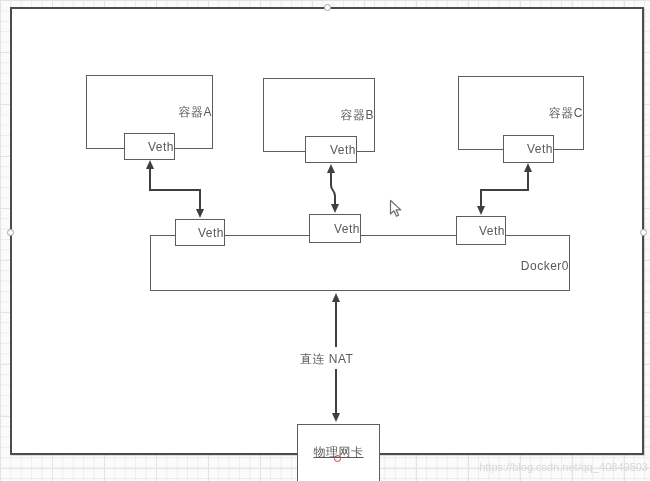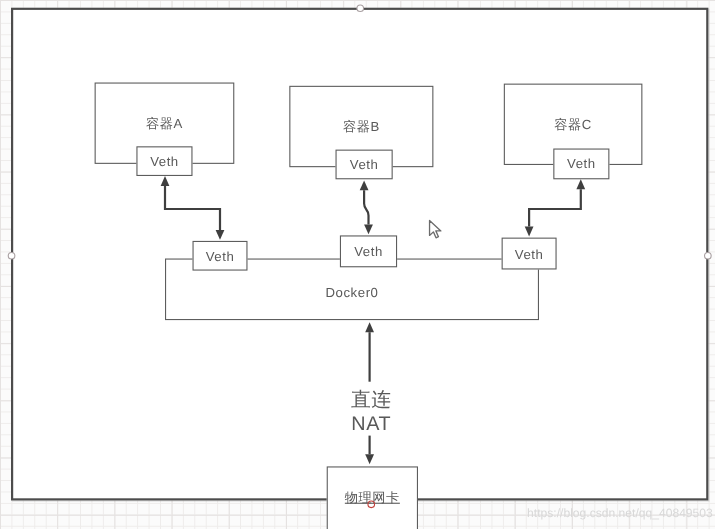--- a/index.html
+++ b/index.html
@@ -26,21 +26,21 @@
     background: #ffffff;
     border: 2px solid var(--frame_border);
     box-shadow: 1px 1px 0 rgba(0,0,0,0.12);
   }
   .shape {
     position: absolute;
     background: #ffffff;
     border: 1.6px solid var(--shape_border);
     display: flex;
     align-items: center;
-    justify-content: center;
+    justify-content: flex-end;
     color: var(--text);
     font-size: 12px;
     letter-spacing: 0.5px;
   }
   .shape .lbl { pointer-events: none; }
   .nic-box { justify-content: flex-start; flex-direction: column; }
   .nic-box .lbl { margin-top: 19px; text-decoration: underline; }
   .handle {
     position: absolute;
     width: 7px; height: 7px;
@@ -58,22 +58,21 @@
   }
   .connectors {
     position: absolute;
     left: 0; top: 0; width: 650px; height: 481px;
     pointer-events: none;
   }
   .connectors g { pointer-events: stroke; }
   .edge-label {
     position: absolute;
     left: 300px; top: 351px; width: 75px;
-    text-align: center;
-    font-size: 18px;
+    font-size: 12px;
     color: var(--text);
     background: #ffffff;
     letter-spacing: 0.5px;
   }
   .watermark {
     position: absolute;
     left: 478px; top: 461px; width: 170px;
     text-align: right;
     font-size: 11px;
     color: var(--watermark);
@@ -88,28 +87,28 @@
 </head>
 <body>
 
 <div class="canvas">
 
   <div class="frame"></div>
   <div class="handle" style="left:324px; top:4px;"></div>
   <div class="handle" style="left:7px;  top:229px;"></div>
   <div class="handle" style="left:640px;top:229px;"></div>
 
-  <div class="shape" style="left:150px; top:235px; width:340px; height:56px; align-items:flex-end; padding-bottom:17px;">
+  <div class="shape" style="left:150px; top:235px; width:420px; height:56px; align-items:flex-end; padding-bottom:17px;">
     <span class="lbl">Docker0</span>
   </div>
 
   <div class="shape" style="left:86px; top:75px; width:127px; height:74px;">
     <span class="lbl">容器A</span>
   </div>
-  <div class="shape" style="left:263px; top:78px; width:131px; height:74px;">
+  <div class="shape" style="left:263px; top:78px; width:112px; height:74px;">
     <span class="lbl">容器B</span>
   </div>
   <div class="shape" style="left:458px; top:76px; width:126px; height:74px;">
     <span class="lbl">容器C</span>
   </div>
 
   <div class="shape" style="left:124px; top:133px; width:51px; height:27px;">
     <span class="lbl">Veth</span>
   </div>
   <div class="shape" style="left:305px; top:136px; width:52px; height:27px;">

